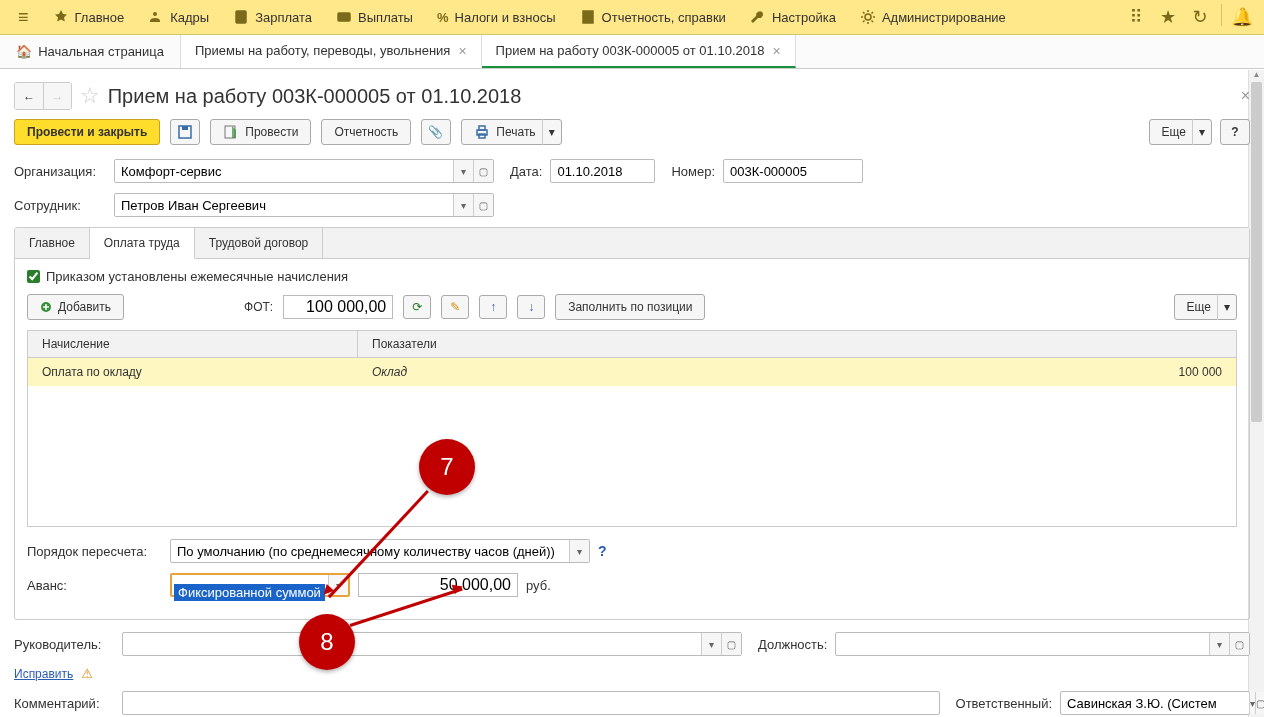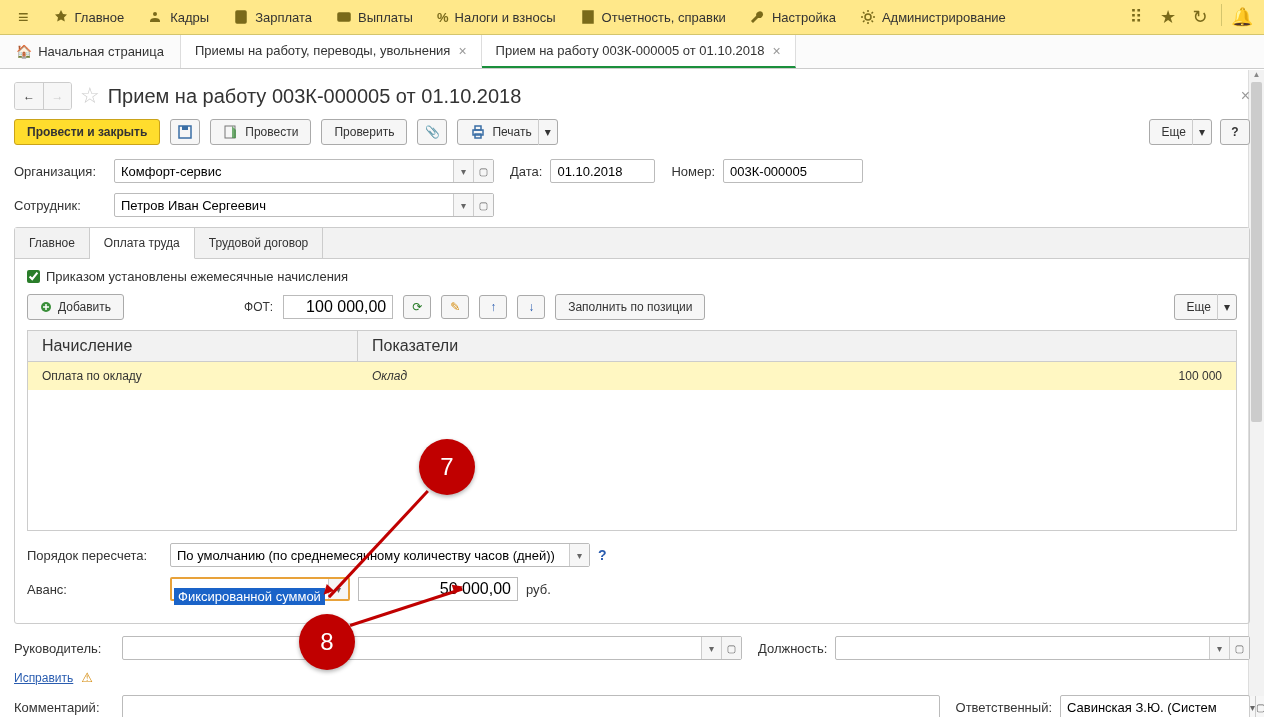--- a/index.html
+++ b/index.html
@@ -57,21 +57,21 @@
 .chk-row { display: flex; align-items: center; gap: 6px; font-size: 13px; margin-bottom: 10px; }
 .chk-row input { accent-color: #2a7d2a; }
 
 .sub-toolbar { display: flex; align-items: center; gap: 10px; margin-bottom: 10px; }
 .sub-toolbar .spacer { width: 100px; }
 .num-input { width: 110px; height: 24px; border: 1px solid #bbb; text-align: right; padding: 0 6px; font-size: 16px; }
 .icon-btn { height: 24px; width: 28px; border: 1px solid #aaa; border-radius: 3px; background: #f6f6f6; display: flex; align-items: center; justify-content: center; cursor: pointer; }
 
 
 .tbl { border: 1px solid #ccc; width: 100%; }
-.tbl-head { display: flex; background: #f2f2f2; border-bottom: 1px solid #ccc; font-size: 16px; }
+.tbl-head { display: flex; background: #f2f2f2; border-bottom: 1px solid #ccc; font-size: 12px; }
 .tbl-head .c1 { width: 330px; padding: 6px 14px; border-right: 1px solid #ccc; }
 .tbl-head .c2 { flex: 1; padding: 6px 14px; }
 .tbl-row { display: flex; height: 28px; align-items: center; font-size: 12px; }
 .tbl-row.sel { background: #fff7c2; }
 .tbl-row .r1 { width: 330px; padding: 0 14px; }
 .tbl-row .r2 { flex: 1; padding: 0 14px; font-style: italic; display: flex; }
 .tbl-row .r2 .amt { margin-left: auto; font-style: normal; }
 .tbl-empty { height: 140px; }
 
 .after-tbl { margin-top: 12px; }
@@ -208,21 +208,21 @@
         </svg>
     </div>
     <div class="btn">
       <svg class="ic16" viewBox="0 0 16 16">
           <rect x="2" y="2" width="10" height="12" fill="none" stroke="#777" stroke-width="1"></rect>
           <path d="M9 2l4 4v8H9z" fill="#3a8f3a" opacity="0.7"></path>
         </svg>
       <span>Провести</span>
     </div>
     <div class="btn">
-        <span>Проверить</span>
+        <span>Отчетность</span>
       </div>
     <div class="btn icon-only">
       <span>📎</span>
     </div>
     <div class="btn" style="padding-right:0;">
       <svg class="ic16" viewBox="0 0 16 16">
           <rect x="3" y="6" width="10" height="5" fill="none" stroke="#3a6ea5" stroke-width="1.5"></rect>
           <rect x="5" y="2" width="6" height="4" fill="none" stroke="#3a6ea5" stroke-width="1.5"></rect>
           <rect x="5" y="10" width="6" height="4" fill="none" stroke="#3a6ea5" stroke-width="1.5"></rect>
         </svg>

